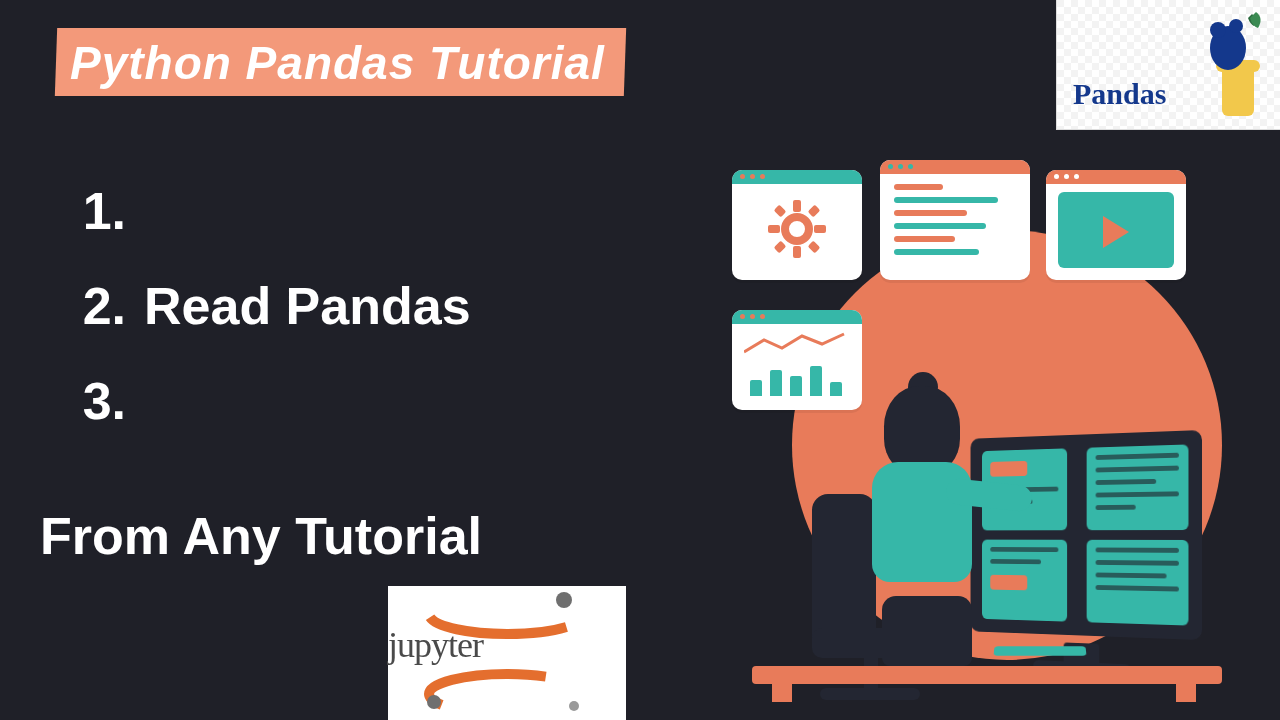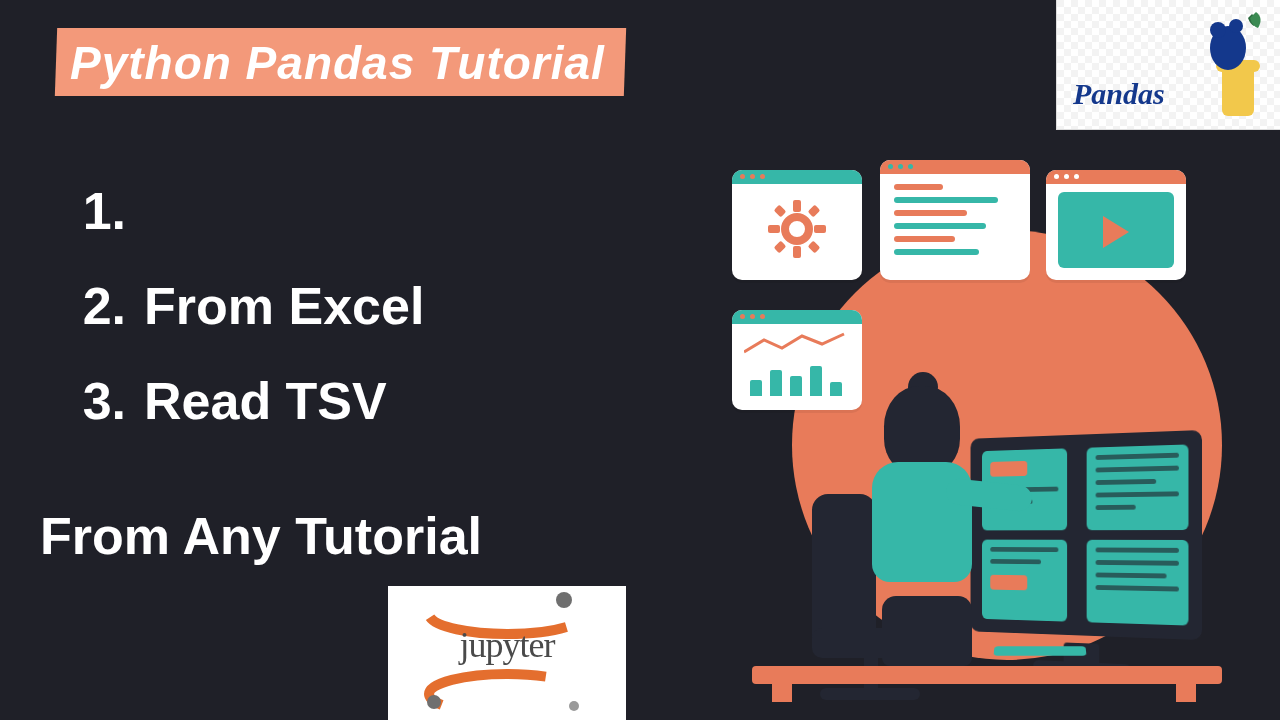--- a/index.html
+++ b/index.html
@@ -56,41 +56,39 @@
   .pandas-card {
     position: absolute;
     top: 0;
     right: 0;
     width: 224px;
     height: 130px;
     background:
       repeating-conic-gradient(#fff 0% 25%, #f3f3f3 0% 50%) 0 0/14px 14px;
     border-left: 1px solid #ddd;
     border-bottom: 1px solid #ddd;
-    font-style: italic;
   }
   .pandas-card .label {
     position: absolute;
     left: 16px;
     bottom: 18px;
     color: #14388c;
     font-family: Georgia, "Times New Roman", serif;
     font-weight: 700;
     font-size: 30px;
   }
 
   
   .jupyter-card {
     position: absolute;
     left: 388px;
     bottom: 0;
     width: 238px;
     height: 134px;
     background: #fff;
-    text-align: center;
   }
   .jupyter-card .label {
     font-family: Georgia, "Times New Roman", serif;
     color: #4a4a4a;
     font-size: 36px;
     letter-spacing: -1px;
     margin-top: 38px;
     position: relative;
     z-index: 2;
   }
@@ -242,25 +240,24 @@
 <div class="title-banner">
   <span>Python Pandas Tutorial</span>
 </div>
 
 <div class="list">
   <div class="row">
     <div class="num">1.</div>
   </div>
   <div class="row">
     <div class="num">2.</div>
-    <div>From Excel</div>
+    <div>Read Pandas</div>
   </div>
   <div class="row">
     <div class="num">3.</div>
-    <div>Read TSV</div>
   </div>
 </div>
 
 <div class="footer-line">From Any Tutorial</div>
 
 <div class="pandas-card">
   <svg class="panda-fig" viewBox="0 0 70 110">
     <rect x="26" y="58" width="32" height="50" rx="6" fill="#f2c84b"></rect>
     <rect x="20" y="52" width="44" height="12" rx="6" fill="#f2c84b"></rect>
     <ellipse cx="32" cy="40" rx="18" ry="22" fill="#14388c"></ellipse>

